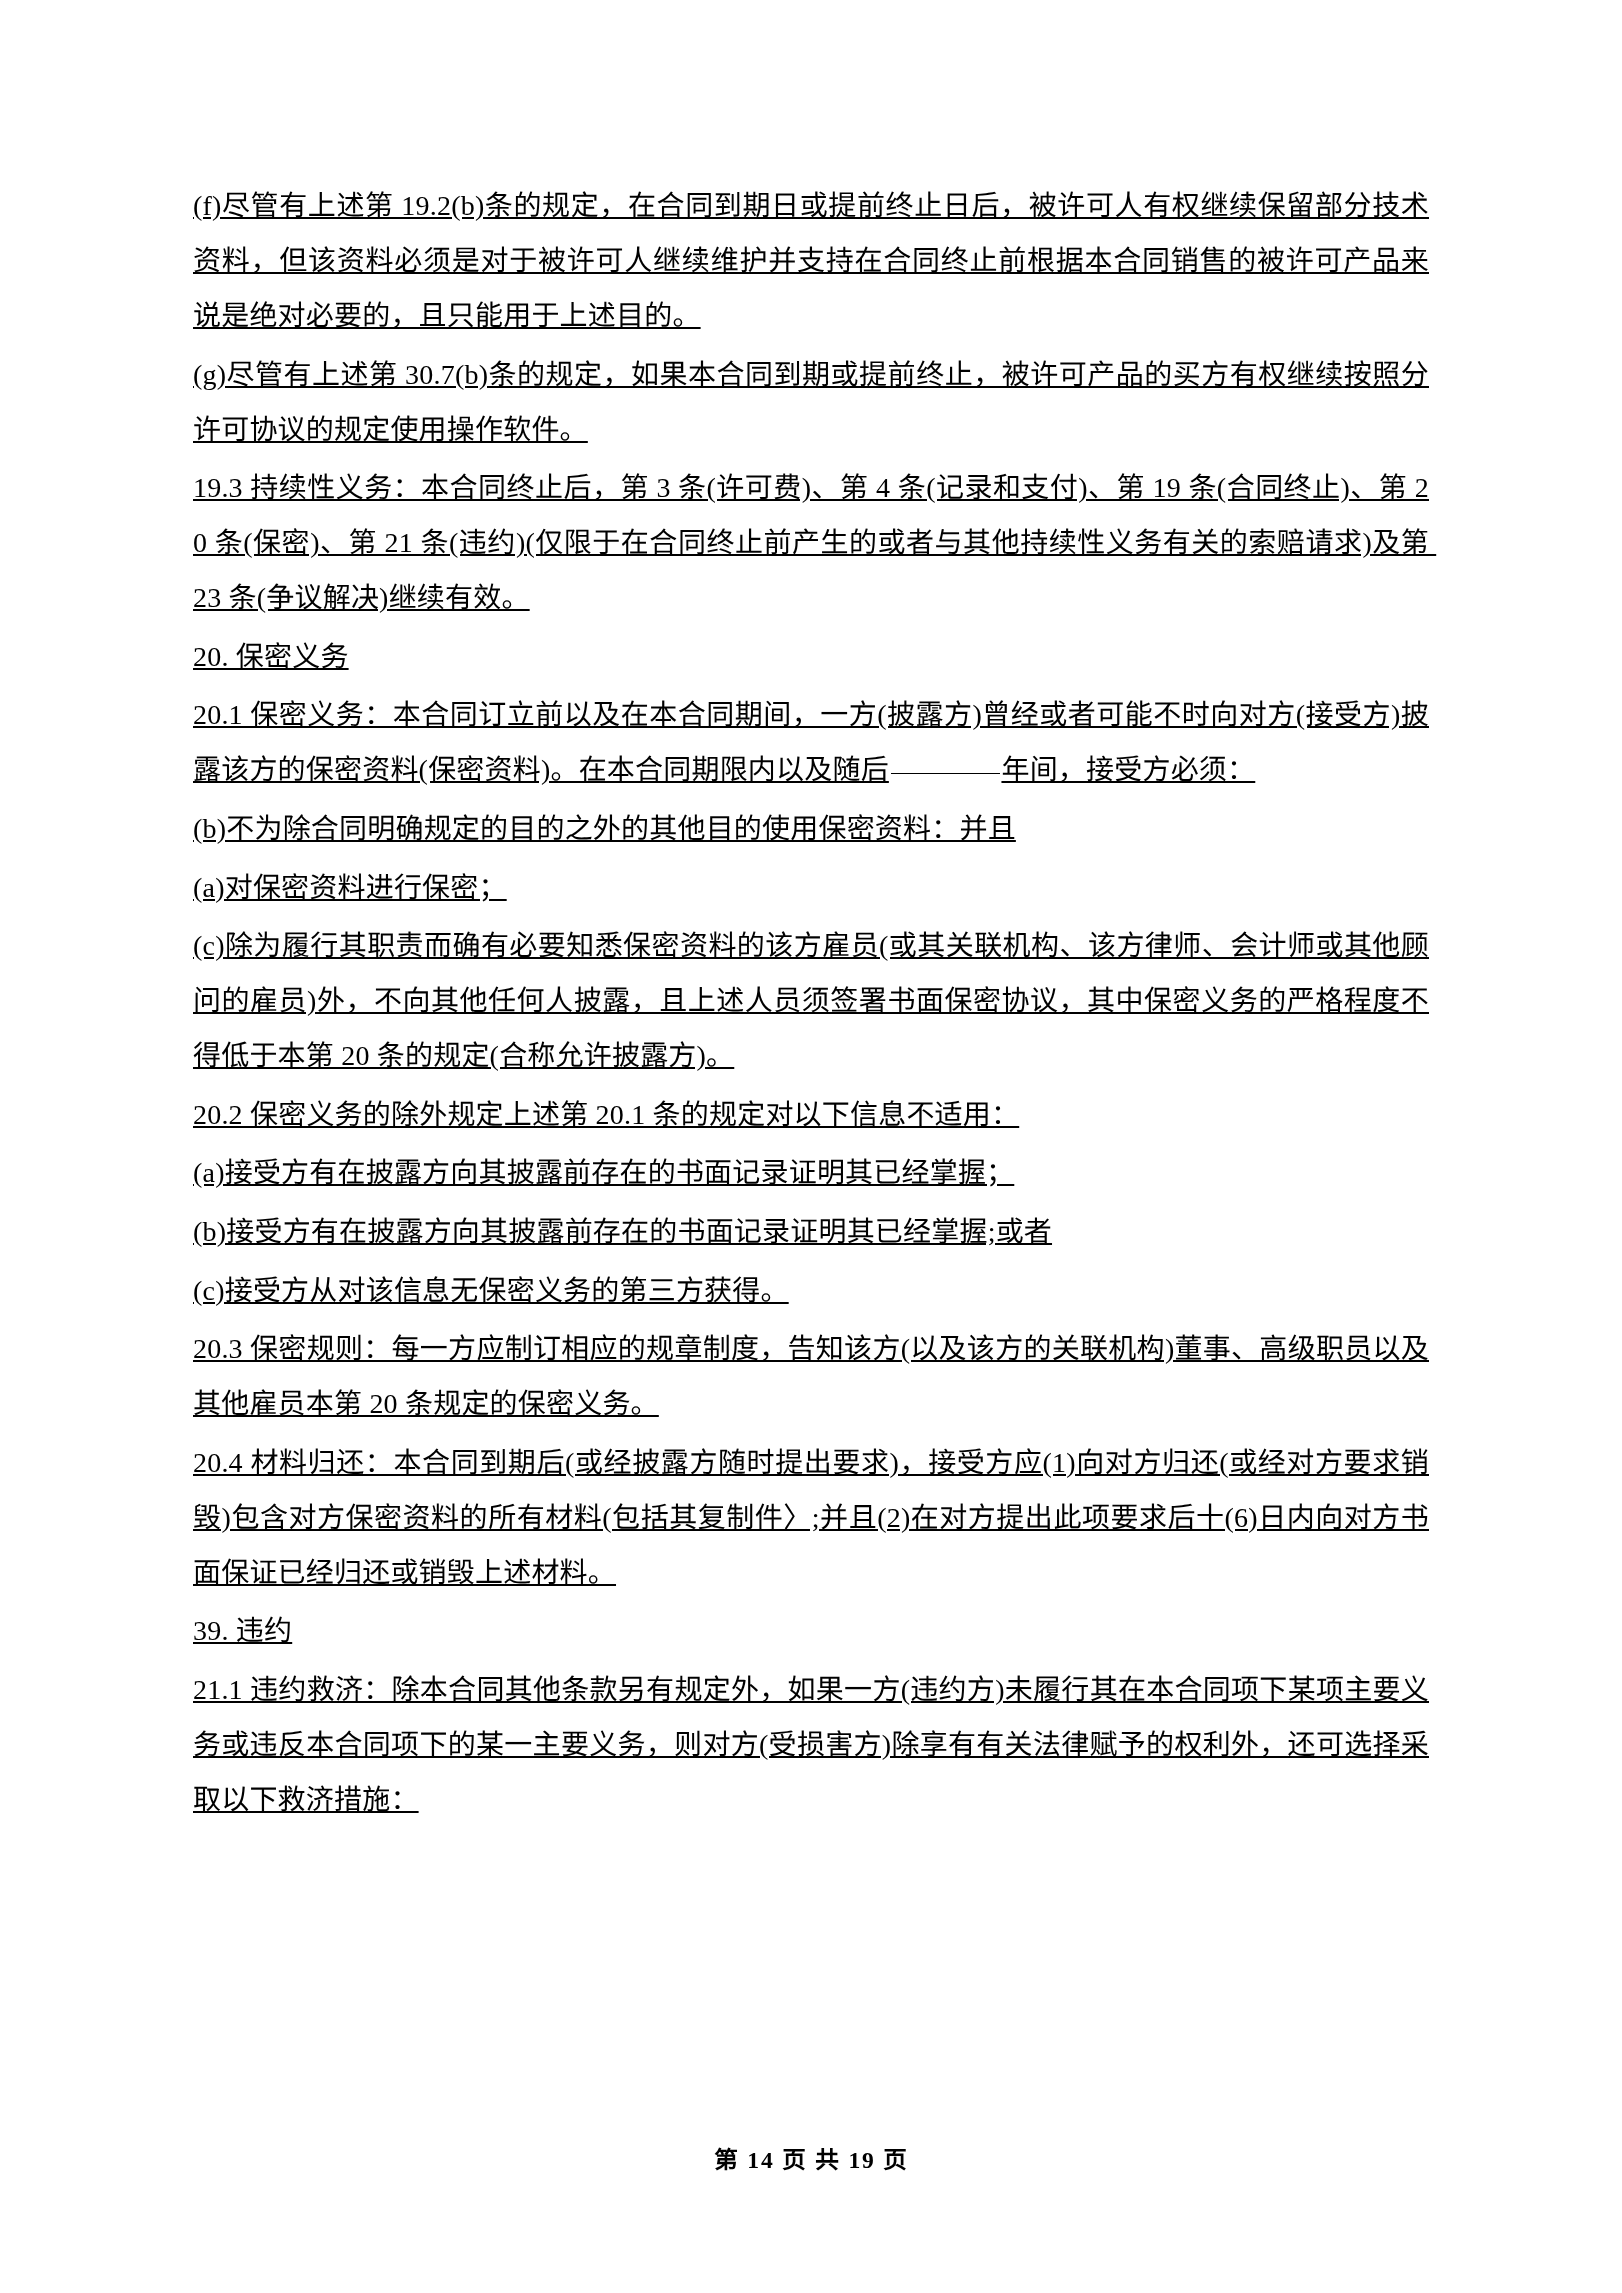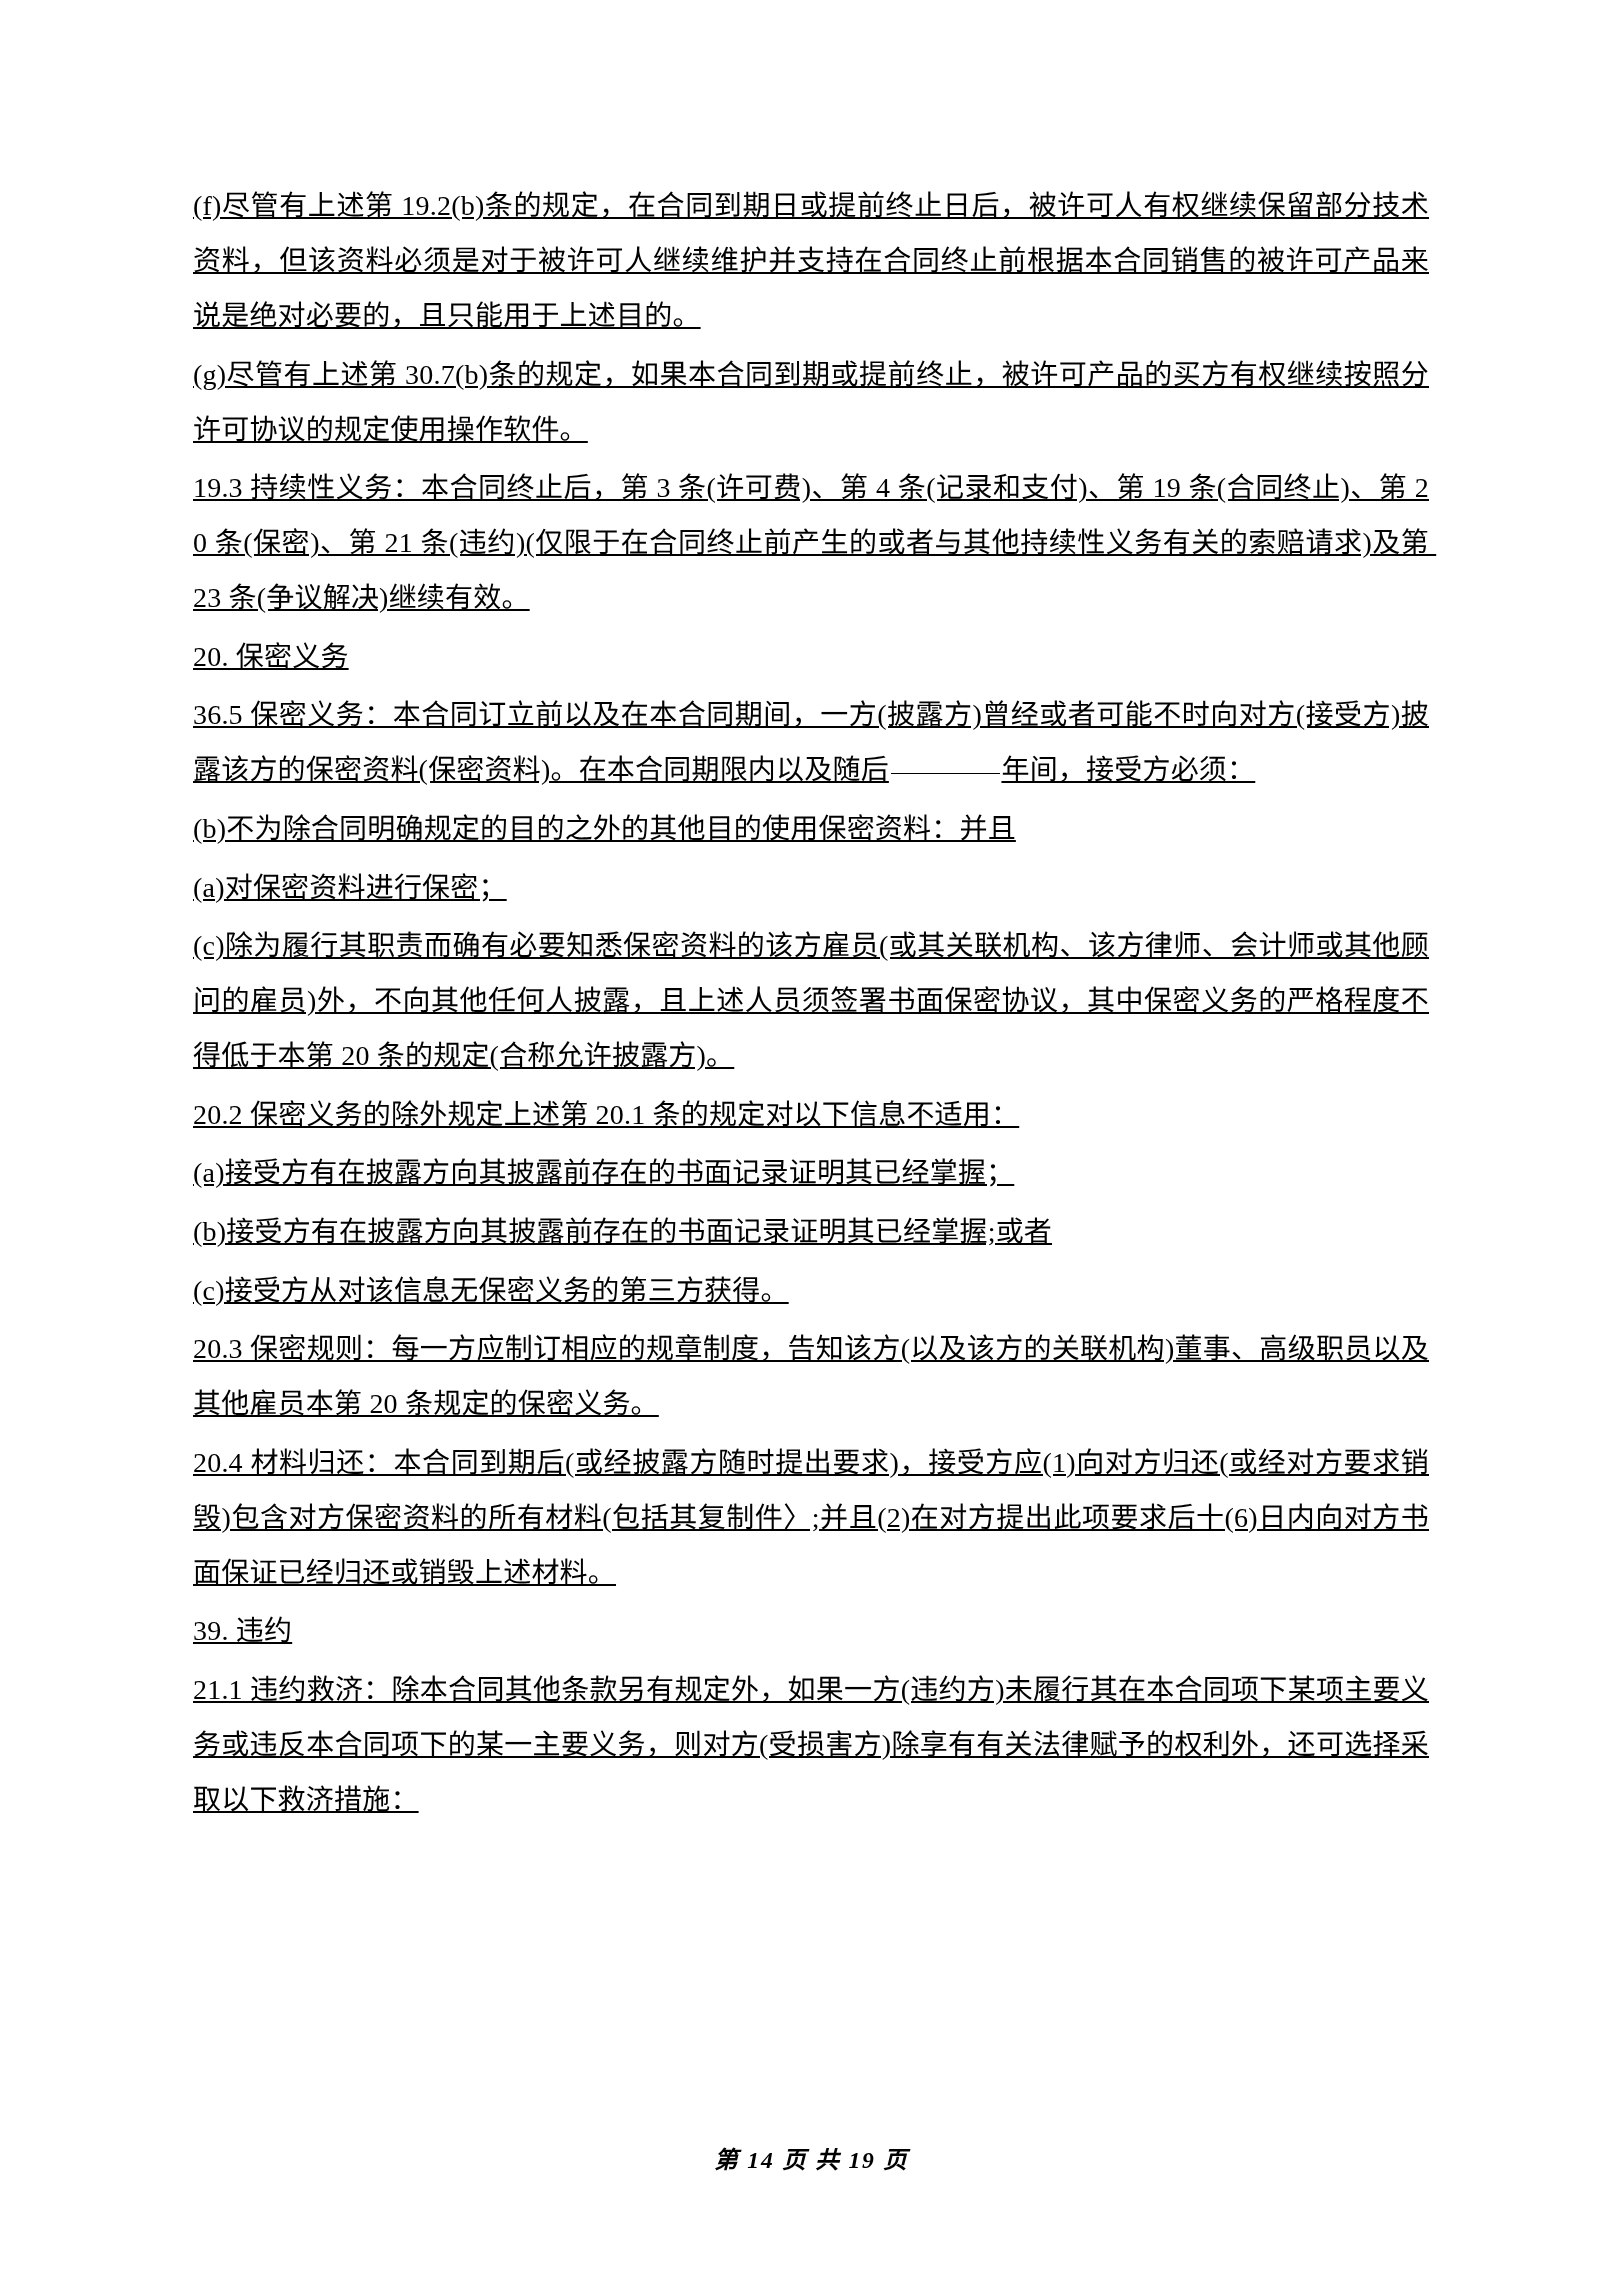--- a/index.html
+++ b/index.html
@@ -51,38 +51,37 @@
   .footer {
     position: absolute;
     left: 0;
     top: 2141px;
     width: 1623px;
     text-align: center;
     font-size: 23.6px;
     font-family: "Liberation Serif", "DejaVu Serif", serif;
     letter-spacing: 1.8px;
     font-weight: bold;
-    font-style: italic;
   }
 </style>
 </head>
 <body>
 
 <div class="page">
   <div class="content">
 
     <p class="para">(f)尽管有上述第 19.2(b)条的规定，在合同到期日或提前终止日后，被许可人有权继续保留部分技术资料，但该资料必须是对于被许可人继续维护并支持在合同终止前根据本合同销售的被许可产品来说是绝对必要的，且只能用于上述目的。</p>
 
     <p class="para">(g)尽管有上述第 30.7(b)条的规定，如果本合同到期或提前终止，被许可产品的买方有权继续按照分许可协议的规定使用操作软件。</p>
 
     <p class="para">19.3 持续性义务：本合同终止后，第 3 条(许可费)、第 4 条(记录和支付)、第 19 条(合同终止)、第 20 条(保密)、第 21 条(违约)(仅限于在合同终止前产生的或者与其他持续性义务有关的索赔请求)及第 23 条(争议解决)继续有效。</p>
 
     <p class="para">20. 保密义务</p>
 
-    <p class="para"><span>36.5 保密义务：本合同订立前以及在本合同期间，一方(披露方)曾经或者可能不时向对方(接受方)披露该方的保密资料(保密资料)。在本合同期限内以及随后</span><span class="blank-line"></span><span>年间，接受方必须：</span></p>
+    <p class="para"><span>20.1 保密义务：本合同订立前以及在本合同期间，一方(披露方)曾经或者可能不时向对方(接受方)披露该方的保密资料(保密资料)。在本合同期限内以及随后</span><span class="blank-line"></span><span>年间，接受方必须：</span></p>
 
     <p class="para">(b)不为除合同明确规定的目的之外的其他目的使用保密资料：并且</p>
 
     <p class="para">(a)对保密资料进行保密；</p>
 
     <p class="para">(c)除为履行其职责而确有必要知悉保密资料的该方雇员(或其关联机构、该方律师、会计师或其他顾问的雇员)外，不向其他任何人披露，且上述人员须签署书面保密协议，其中保密义务的严格程度不得低于本第 20 条的规定(合称允许披露方)。</p>
 
     <p class="para">20.2 保密义务的除外规定上述第 20.1 条的规定对以下信息不适用：</p>
 
     <p class="para">(a)接受方有在披露方向其披露前存在的书面记录证明其已经掌握；</p>

